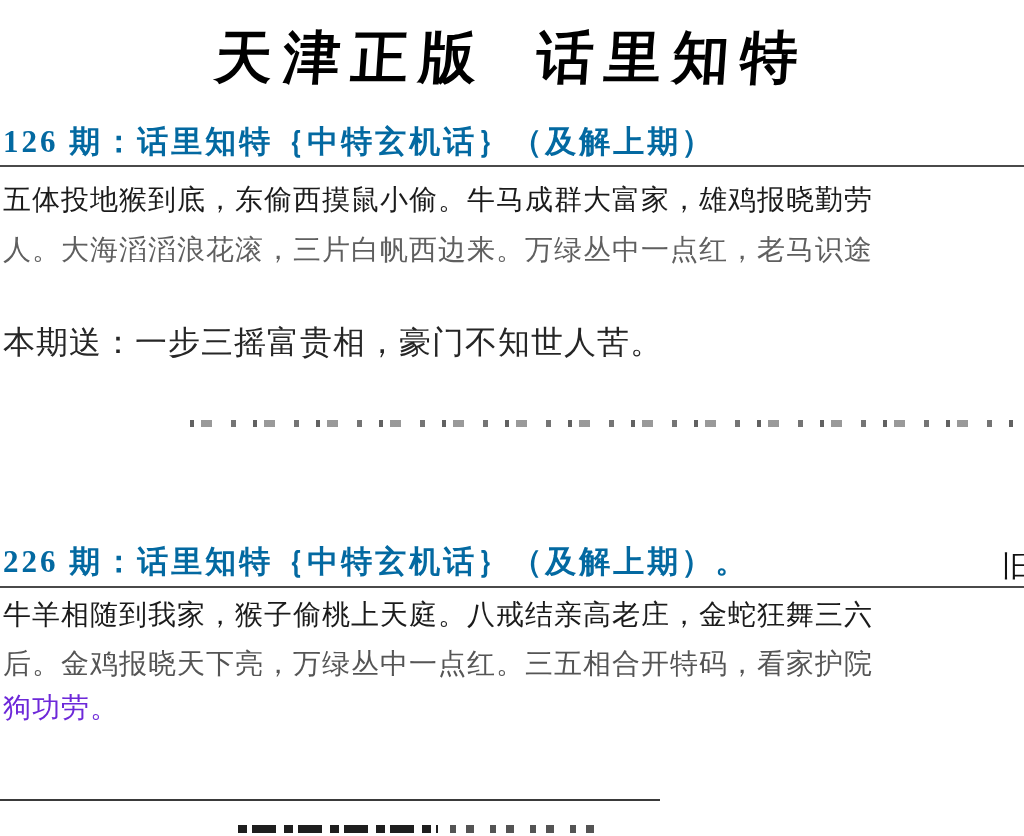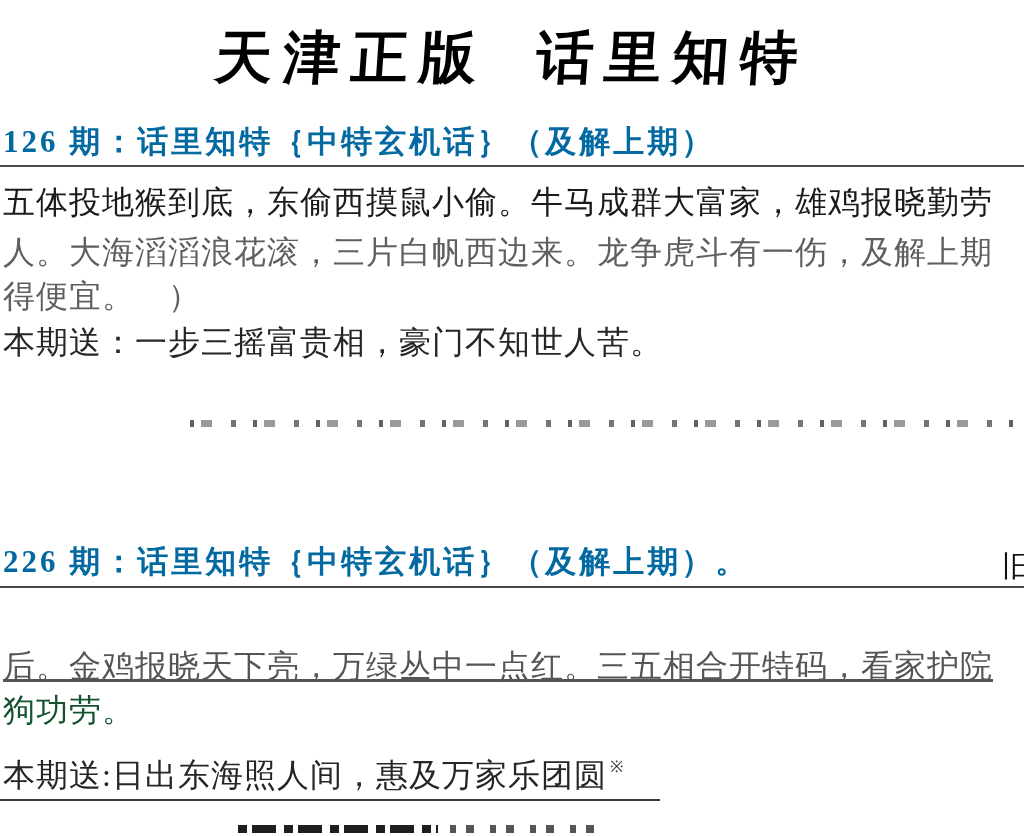--- a/index.html
+++ b/index.html
@@ -10,25 +10,25 @@
   .title {
     position:absolute; top:20px; left:0; width:100%; text-align:center;
     font-size:57px; font-weight:bold; letter-spacing:11px; word-spacing:24px;
     transform:skewX(-4deg); color:#000; white-space:nowrap;
   }
   .heading {
     position:absolute; left:3px; font-size:31px; font-weight:bold; color:#0369a1;
     letter-spacing:3px; white-space:nowrap;
   }
   .bodyline {
-    position:absolute; left:3px; font-size:32px; letter-spacing:1px;
+    position:absolute; left:3px; font-size:28px; letter-spacing:1px;
     white-space:nowrap; line-height:1;
   }
   .ink-dark   { color:#1b1b1b; }
-  .ink-mid    { color:#14532d; }
+  .ink-mid    { color:#6d28d9; }
   .ink-faded  { color:#5f5f5f; filter:blur(0.4px); }
   .ink-faded2 { color:#555555; filter:blur(0.3px); }
   .giftline {
     position:absolute; left:3px; font-size:32px; letter-spacing:1px;
     color:#262626; white-space:nowrap;
   }
   .solve-label {
     position:absolute; left:3px; top:414px; font-size:29px; color:#2e2e2e;
     letter-spacing:2px;
   }
@@ -65,35 +65,32 @@
 <body>
 
 <div class="page">
 
   <div class="title">天津正版 话里知特</div>
 
   <div class="heading" style="top:121px;">126 期：话里知特｛中特玄机话｝（及解上期）</div>
   <div class="rule rule-1"></div>
 
   <div class="bodyline ink-dark" style="top:186px;">五体投地猴到底，东偷西摸鼠小偷。牛马成群大富家，雄鸡报晓勤劳</div>
-  <div class="bodyline ink-faded" style="top:236px;">人。大海滔滔浪花滚，三片白帆西边来。龙争虎斗有一伤，及解上期</div>
-  <div class="bodyline ink-faded" style="top:280px;">得便宜。　）</div>
+  <div class="bodyline ink-faded" style="top:236px;">人。大海滔滔浪花滚，三片白帆西边来。万绿丛中一点红，老马识途</div>
 
   <div class="giftline" style="top:321px;">本期送：一步三摇富贵相，豪门不知世人苦。</div>
 
   <div class="illegible-strip"></div>
 
   <div class="heading" style="top:541px;">226 期：话里知特｛中特玄机话｝（及解上期）。</div>
   <div class="edge-fragment">旧</div>
   <div class="rule rule-2"></div>
 
-  <div class="bodyline ink-faded2" style="top:650px;text-decoration:underline;">后。金鸡报晓天下亮，万绿丛中一点红。三五相合开特码，看家护院</div>
+  <div class="bodyline ink-dark" style="top:601px;">牛羊相随到我家，猴子偷桃上天庭。八戒结亲高老庄，金蛇狂舞三六</div>
+  <div class="bodyline ink-faded2" style="top:650px;">后。金鸡报晓天下亮，万绿丛中一点红。三五相合开特码，看家护院</div>
   <div class="bodyline ink-mid" style="top:694px;">狗功劳。</div>
 
-  <div class="giftline" style="top:754px;">
-    <span>本期送:日出东海照人间，惠及万家乐团圆</span><span class="gift-mark">※</span>
-  </div>
 
   <div class="rule rule-3"></div>
   <div class="bottom-strip"></div>
   <div class="bottom-strip right"></div>
 
 </div>
 
 </body></html>

